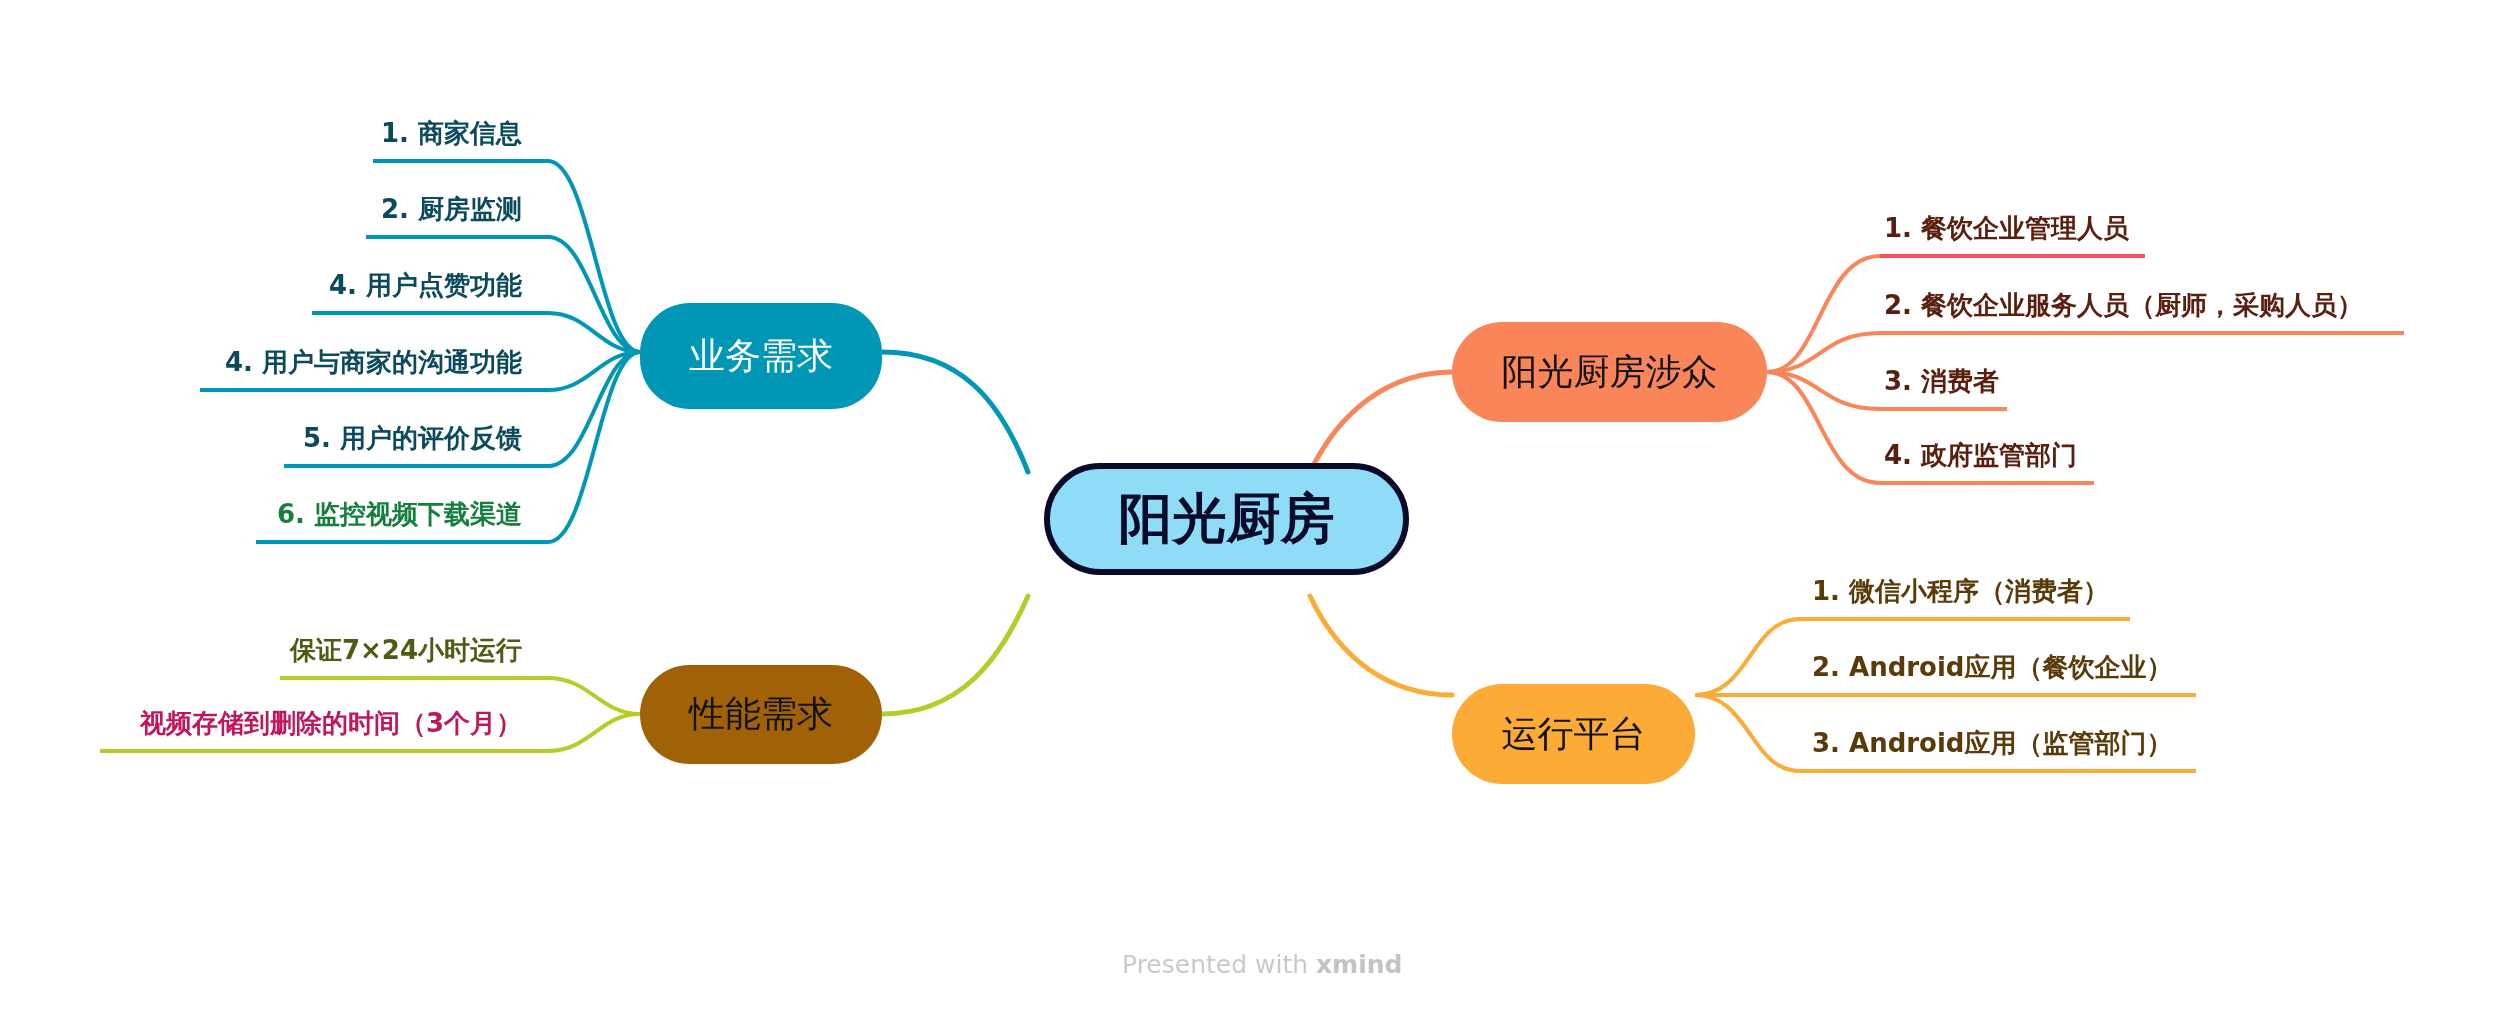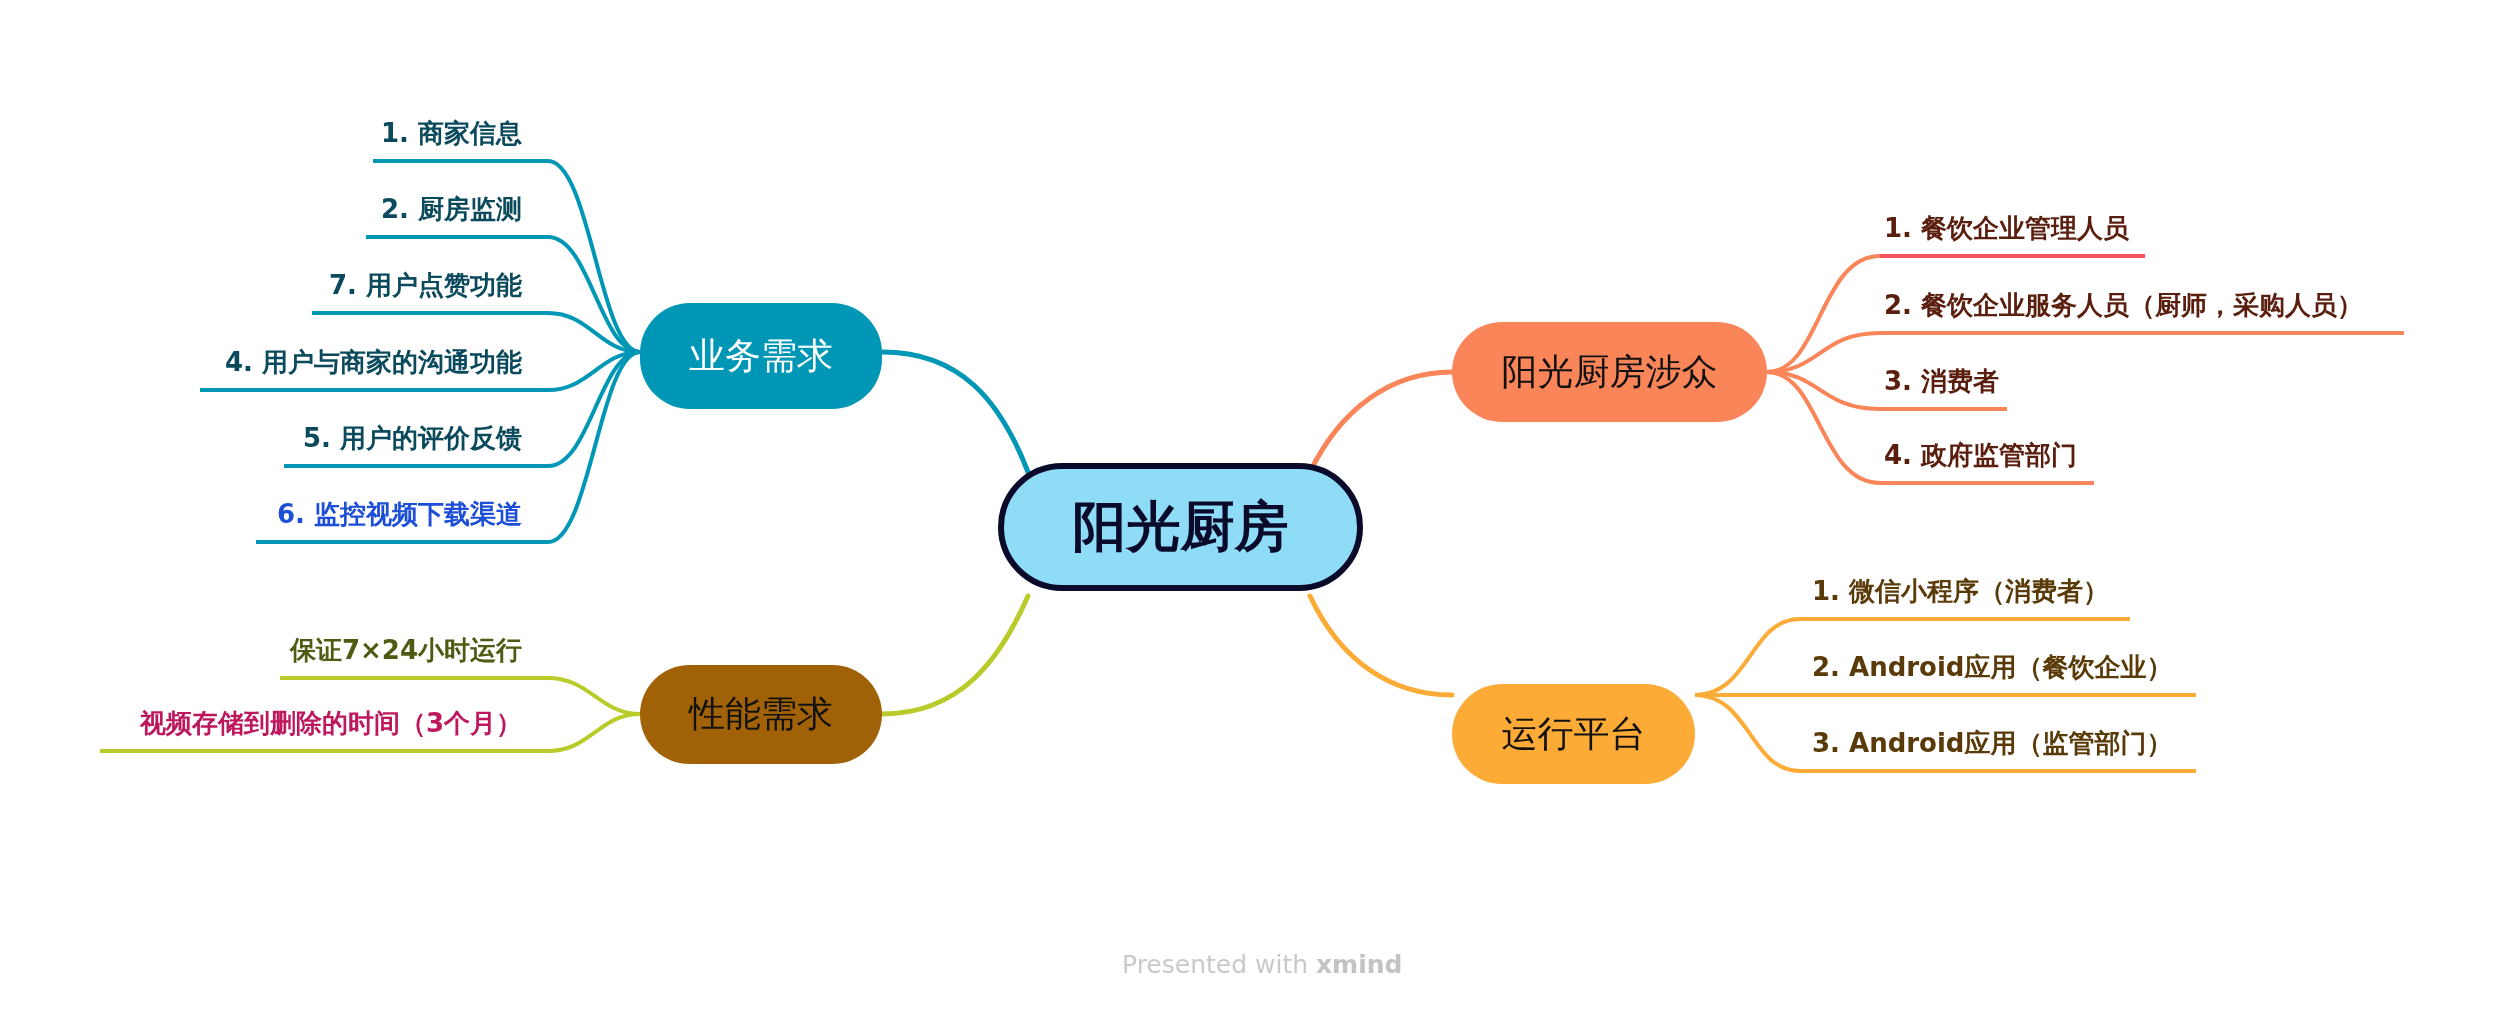--- a/index.html
+++ b/index.html
@@ -1,21 +1,21 @@
 <!DOCTYPE html>
 <html><head>
 <meta charset="utf-8">
 <style>
   html, body { margin:0; padding:0; background:#ffffff; }
   body { width:2506px; height:1014px; position:relative; overflow:hidden;
          font-family:"DejaVu Sans","Liberation Sans",sans-serif; }
   svg.links { position:absolute; left:0; top:0; }
   .node { position:absolute; display:flex; align-items:center; justify-content:center;
           box-sizing:border-box; white-space:nowrap; }
-  .central { left:998px; top:463px; width:365px; height:128px; border-radius:71px;
+  .central { left:1044px; top:463px; width:365px; height:112px; border-radius:71px;
              background:#8fdcf7; border:6px solid #0a0a2a; color:#0a0a2a;
              font-size:54px; font-weight:bold; }
   .topic { border-radius:50px; font-size:36px; }
   .leaf { position:absolute; font-size:26px; font-weight:bold; white-space:nowrap; }
   .leaf.left { text-align:right; }
   .footer { position:absolute; left:1122px; top:950px; font-size:25px; color:#c9c9c9; }
   .footer b { font-weight:bold; color:#c3c3c3; }
 </style>
 </head>
 <body>
@@ -67,24 +67,24 @@
 </div>
 <div class="node topic" style="left:1452px;top:322px;width:315px;height:100px;background:#f98559;color:#111;">
   <span>阳光厨房涉众</span>
 </div>
 <div class="node topic" style="left:1452px;top:645px;width:243px;height:100px;background:#fdab37;color:#111;margin-top:39px;">
   <span>运行平台</span>
 </div>
 
 <div class="leaf left" style="right:1984px;top:116px;color:#0b4a5c;">1. 商家信息</div>
 <div class="leaf left" style="right:1984px;top:192px;color:#0b4a5c;">2. 厨房监测</div>
-<div class="leaf left" style="right:1984px;top:268px;color:#0b4a5c;">7. 用户点赞功能</div>
+<div class="leaf left" style="right:1984px;top:268px;color:#0b4a5c;">4. 用户点赞功能</div>
 <div class="leaf left" style="right:1984px;top:345px;color:#0b4a5c;">4. 用户与商家的沟通功能</div>
 <div class="leaf left" style="right:1984px;top:421px;color:#0b4a5c;">5. 用户的评价反馈</div>
-<div class="leaf left" style="right:1984px;top:497px;color:#1d4ed8;">6. 监控视频下载渠道</div>
+<div class="leaf left" style="right:1984px;top:497px;color:#15803d;">6. 监控视频下载渠道</div>
 
 <div class="leaf left" style="right:1984px;top:633px;color:#4f5a12;">保证7×24小时运行</div>
 <div class="leaf left" style="right:1984px;top:706px;color:#be185d;">视频存储到删除的时间（3个月）</div>
 
 <div class="leaf" style="left:1884px;top:211px;color:#5a1e0e;">1. 餐饮企业管理人员</div>
 <div class="leaf" style="left:1884px;top:288px;color:#5a1e0e;">2. 餐饮企业服务人员（厨师，采购人员）</div>
 <div class="leaf" style="left:1884px;top:364px;color:#5a1e0e;">3. 消费者</div>
 <div class="leaf" style="left:1884px;top:438px;color:#5a1e0e;text-align:right;">4. 政府监管部门</div>
 
 <div class="leaf" style="left:1812px;top:574px;color:#5a3a08;">1. 微信小程序（消费者）</div>

